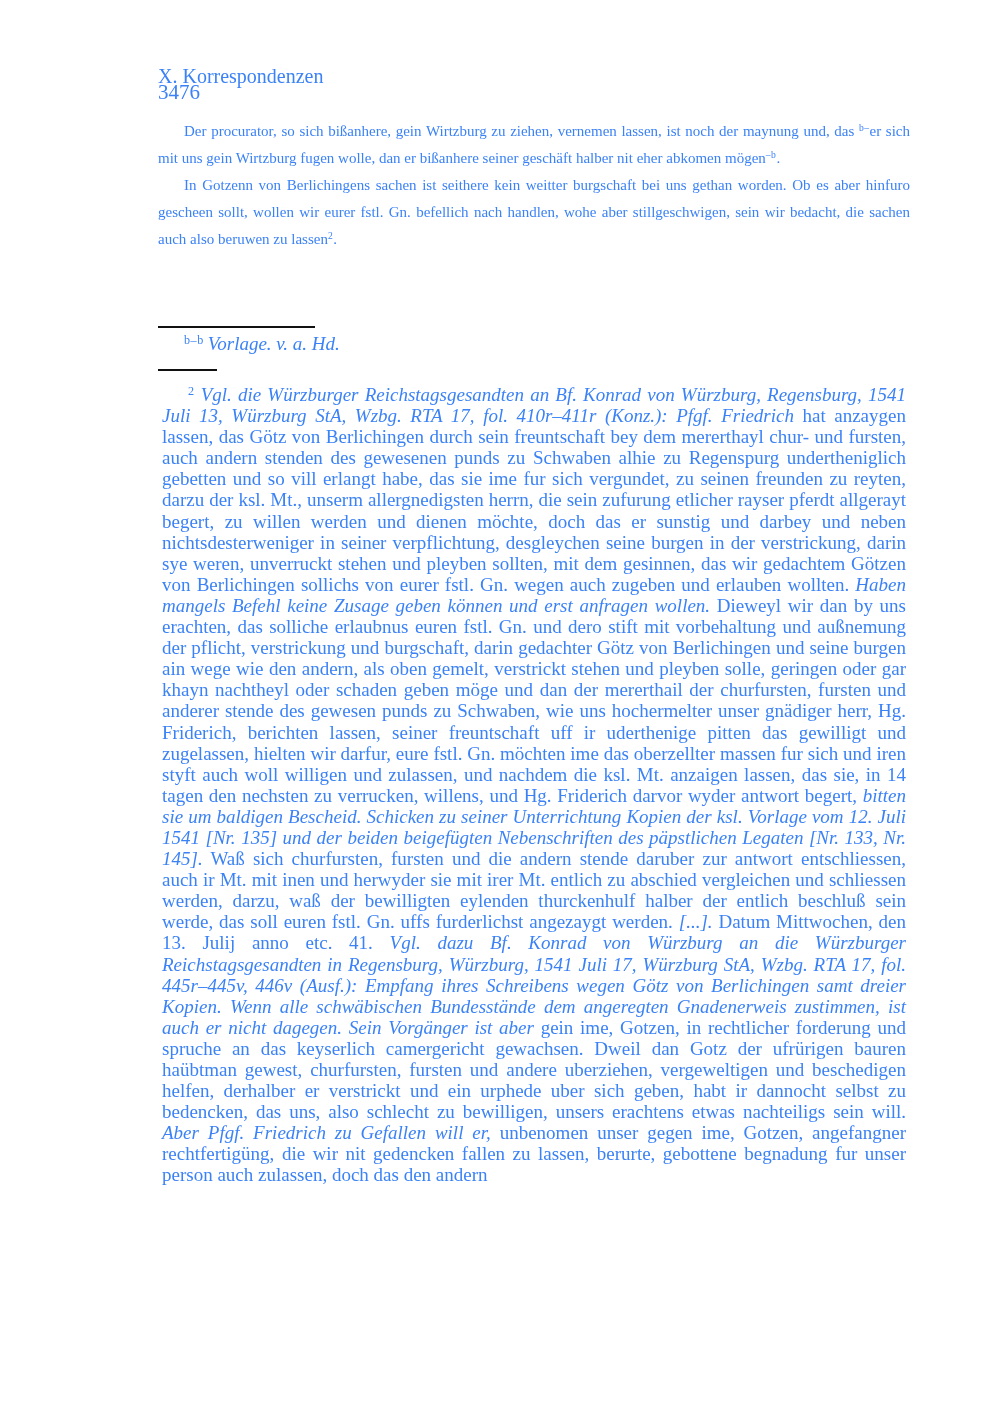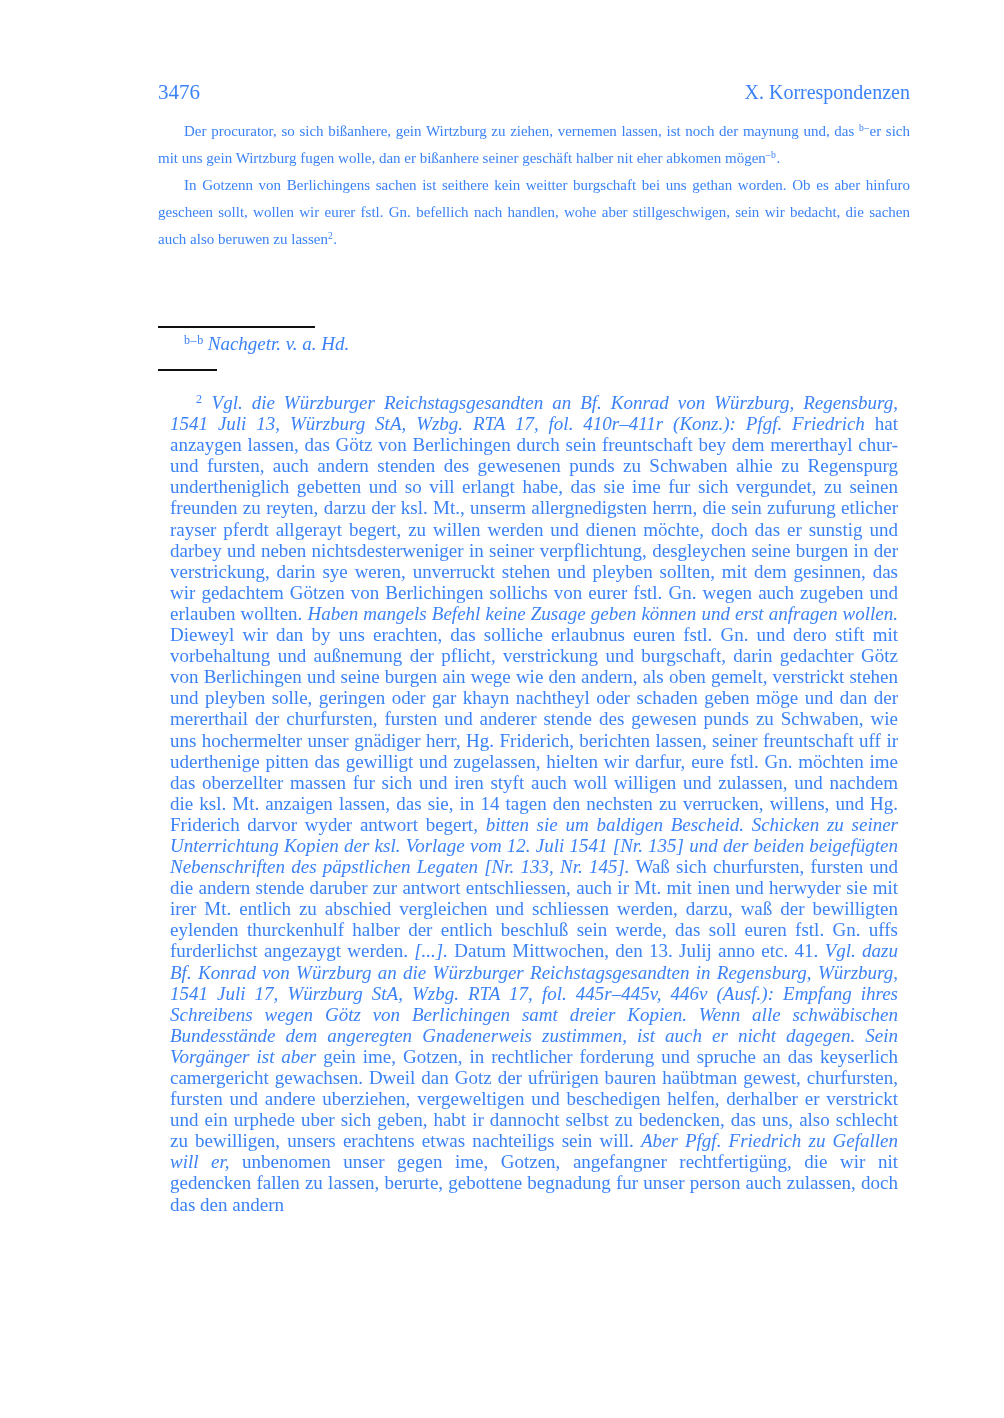--- a/index.html
+++ b/index.html
@@ -19,23 +19,23 @@
   .page-number {
     position: absolute;
     left: 158px;
     top: 80px;
     font-size: 21px;
     line-height: 24px;
   }
   .running-header {
     position: absolute;
     left: 158px;
-    top: 80px;
+    top: 64px;
     width: 752px;
-    text-align: right;
+    text-align: left;
     font-size: 20px;
     line-height: 24px;
   }
   .main-text {
     position: absolute;
     left: 158px;
     top: 118px;
     width: 752px;
     font-size: 15px;
     line-height: 27px;
@@ -66,21 +66,21 @@
   .footnote-2 {
     position: absolute;
     left: 158px;
     top: 380px;
     width: 752px;
     font-size: 19px;
     line-height: 21.1px;
     text-align: justify;
   }
   .footnote-2 p {
-    margin: 12px;
+    margin: 4px;
     text-indent: 26px;
   }
   .run-roman { font-style: normal; }
   .run-italic { font-style: italic; }
   .run-sup {
     font-style: normal;
     font-size: 0.64em;
     line-height: 0;
     vertical-align: 0.5em;
     letter-spacing: 0.5px;
@@ -96,21 +96,21 @@
 
   <div class="running-header">X. Korrespondenzen</div>
 
   <div class="main-text">
     <p><span class="run-roman">Der procurator, so sich bißanhere, gein Wirtzburg zu ziehen, vernemen lassen, ist noch der maynung und, das </span><span class="run-sup">b–</span><span class="run-roman">er sich mit uns gein Wirtzburg fugen wolle, dan er bißanhere seiner geschäft halber nit eher abkomen mögen</span><span class="run-sup">–b</span><span class="run-roman">.</span></p>
     <p><span class="run-roman">In Gotzenn von Berlichingens sachen ist seithere kein weitter burgschaft bei uns gethan worden. Ob es aber hinfuro gescheen sollt, wollen wir eurer fstl. Gn. befellich nach handlen, wohe aber stillgeschwigen, sein wir bedacht, die sachen auch also beruwen zu lassen</span><span class="run-sup">2</span><span class="run-roman">.</span></p>
   </div>
 
   <div class="rule rule-major"></div>
 
-  <div class="note-bb"><span class="run-sup">b–b</span><span class="run-italic">Nachgetr. v. a. Hd.</span></div>
+  <div class="note-bb"><span class="run-sup">b–b</span><span class="run-italic">Vorlage. v. a. Hd.</span></div>
 
   <div class="rule rule-minor"></div>
 
   <div class="footnote-2">
     <p><span class="run-sup">2</span><span class="run-italic"> Vgl. die Würzburger Reichstagsgesandten an Bf. Konrad von Würzburg, Regensburg, 1541 Juli 13, Würzburg StA, Wzbg. RTA 17, fol. 410r–411r (Konz.): Pfgf. Friedrich</span><span class="run-roman"> hat anzaygen lassen, das Götz von Berlichingen durch sein freuntschaft bey dem mererthayl chur- und fursten, auch andern stenden des gewesenen punds zu Schwaben alhie zu Regenspurg undertheniglich gebetten und so vill erlangt habe, das sie ime fur sich vergundet, zu seinen freunden zu reyten, darzu der ksl. Mt., unserm allergnedigsten herrn, die sein zufurung etlicher rayser pferdt allgerayt begert, zu willen werden und dienen möchte, doch das er sunstig und darbey und neben nichtsdesterweniger in seiner verpflichtung, desgleychen seine burgen in der verstrickung, darin sye weren, unverruckt stehen und pleyben sollten, mit dem gesinnen, das wir gedachtem Götzen von Berlichingen sollichs von eurer fstl. Gn. wegen auch zugeben und erlauben wollten. </span><span class="run-italic">Haben mangels Befehl keine Zusage geben können und erst anfragen wollen.</span><span class="run-roman"> Dieweyl wir dan by uns erachten, das solliche erlaubnus euren fstl. Gn. und dero stift mit vorbehaltung und außnemung der pflicht, verstrickung und burgschaft, darin gedachter Götz von Berlichingen und seine burgen ain wege wie den andern, als oben gemelt, verstrickt stehen und pleyben solle, geringen oder gar khayn nachtheyl oder schaden geben möge und dan der mererthail der churfursten, fursten und anderer stende des gewesen punds zu Schwaben, wie uns hochermelter unser gnädiger herr, Hg. Friderich, berichten lassen, seiner freuntschaft uff ir uderthenige pitten das gewilligt und zugelassen, hielten wir darfur, eure fstl. Gn. möchten ime das oberzellter massen fur sich und iren styft auch woll willigen und zulassen, und nachdem die ksl. Mt. anzaigen lassen, das sie, in 14 tagen den nechsten zu verrucken, willens, und Hg. Friderich darvor wyder antwort begert, </span><span class="run-italic">bitten sie um baldigen Bescheid. Schicken zu seiner Unterrichtung Kopien der ksl. Vorlage vom 12. Juli 1541 [Nr. 135] und der beiden beigefügten Nebenschriften des päpstlichen Legaten [Nr. 133, Nr. 145].</span><span class="run-roman"> Waß sich churfursten, fursten und die andern stende daruber zur antwort entschliessen, auch ir Mt. mit inen und herwyder sie mit irer Mt. entlich zu abschied vergleichen und schliessen werden, darzu, waß der bewilligten eylenden thurckenhulf halber der entlich beschluß sein werde, das soll euren fstl. Gn. uffs furderlichst angezaygt werden. </span><span class="run-italic">[...].</span><span class="run-roman"> Datum Mittwochen, den 13. Julij anno etc. 41. </span><span class="run-italic">Vgl. dazu Bf. Konrad von Würzburg an die Würzburger Reichstagsgesandten in Regensburg, Würzburg, 1541 Juli 17, Würzburg StA, Wzbg. RTA 17, fol. 445r–445v, 446v (Ausf.): Empfang ihres Schreibens wegen Götz von Berlichingen samt dreier Kopien. Wenn alle schwäbischen Bundesstände dem angeregten Gnadenerweis zustimmen, ist auch er nicht dagegen. Sein Vorgänger ist aber</span><span class="run-roman"> gein ime, Gotzen, in rechtlicher forderung und spruche an das keyserlich camergericht gewachsen. Dweil dan Gotz der ufrürigen bauren haübtman gewest, churfursten, fursten und andere uberziehen, vergeweltigen und beschedigen helfen, derhalber er verstrickt und ein urphede uber sich geben, habt ir dannocht selbst zu bedencken, das uns, also schlecht zu bewilligen, unsers erachtens etwas nachteiligs sein will. </span><span class="run-italic">Aber Pfgf. Friedrich zu Gefallen will er,</span><span class="run-roman"> unbenomen unser gegen ime, Gotzen, angefangner rechtfertigüng, die wir nit gedencken fallen zu lassen, berurte, gebottene begnadung fur unser person auch zulassen, doch das den andern</span></p>
   </div>
 
 </div>
 
 </body></html>

